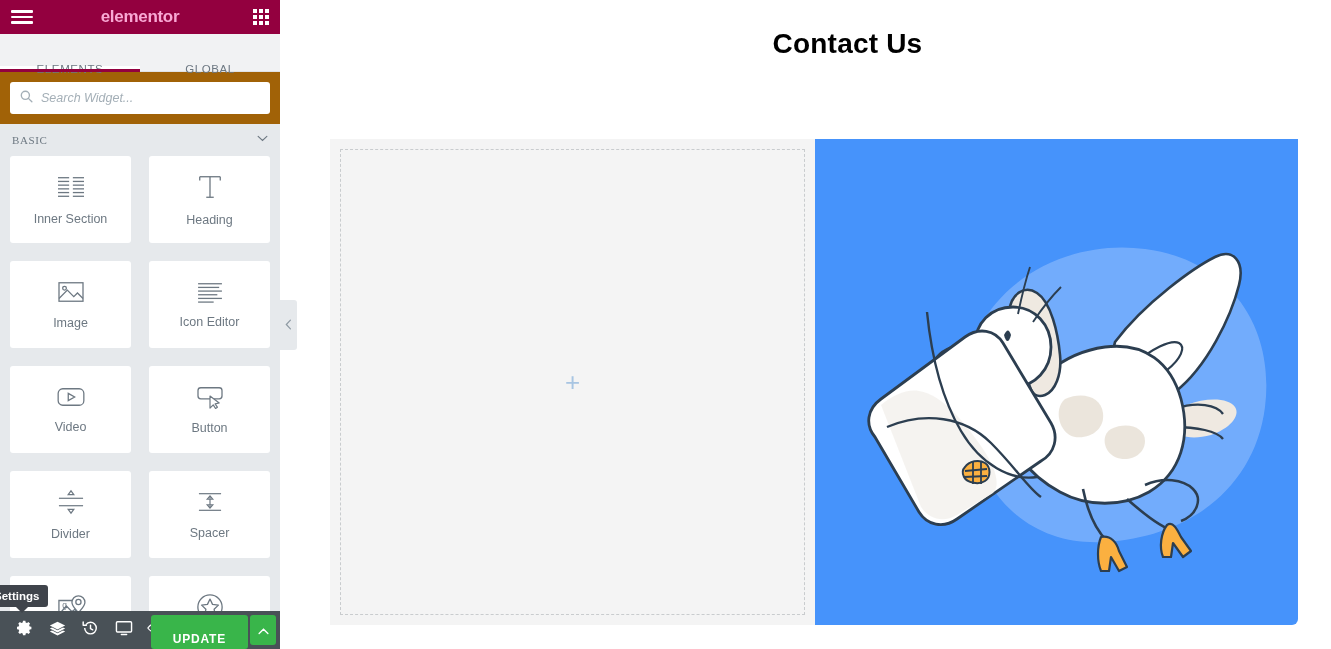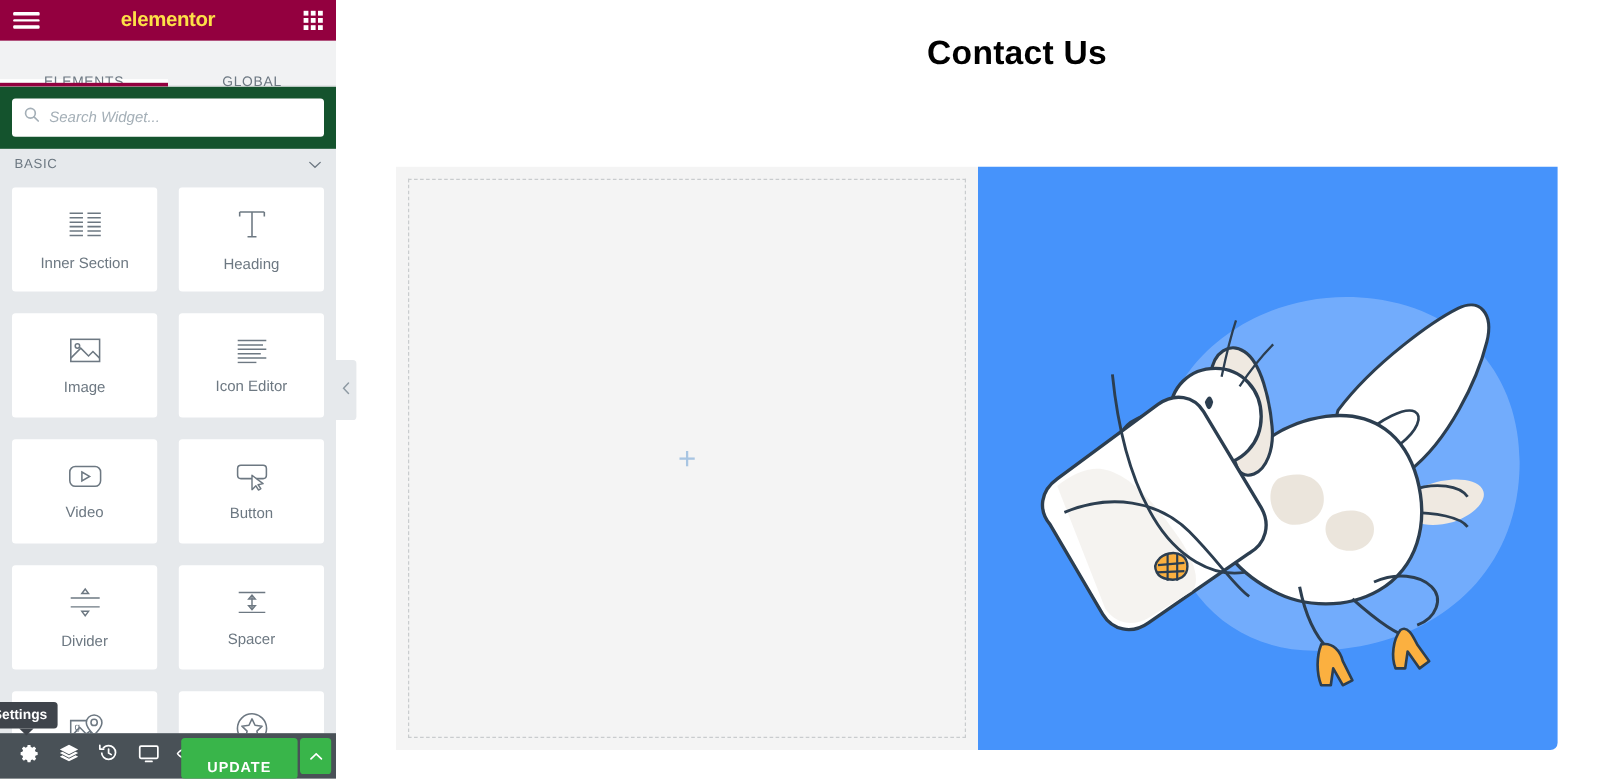--- a/index.html
+++ b/index.html
@@ -23,21 +23,21 @@
   
   .panel-header {
     height: 34px; background: #93003f;
     display: flex; align-items: center; justify-content: space-between;
     padding: 0 11px; flex: 0 0 34px;
   }
   .hamburger { width: 22px; height: 16px; display: flex; flex-direction: column;
     justify-content: center; gap: 3px; cursor: pointer; }
   .hamburger i { display: block; height: 2.5px; background: #fff; border-radius: 1px; }
   .brand {
-    color: #fde047; font-size: 17px; font-weight: bold; letter-spacing: -0.3px;
+    color: #f9a8d4; font-size: 17px; font-weight: bold; letter-spacing: -0.3px;
     position: absolute; left: 50%; transform: translateX(-50%);
   }
   .grid-icon { display: grid; grid-template-columns: repeat(3, 4px);
     grid-template-rows: repeat(3, 4px); gap: 2px; cursor: pointer; }
   .grid-icon i { display:block; width: 4px; height: 4px; background: #fff; }
 
   
   .tabs { height: 38px; display: flex; background: #f1f2f3; flex: 0 0 38px; }
   .tab {
     flex: 1; display: flex; align-items: center; justify-content: center;
@@ -46,37 +46,37 @@
     border-bottom: 1px solid #e0e2e4;
     margin-top: 32px;
   }
   .tab.active { background: #ffffff; color: #6d7882; border-bottom: none; }
   .tab.active::after {
     content:""; position: absolute; left: 0; right: 0; bottom: 0;
     height: 3px; background: #93003f;
   }
 
   
-  .search-wrap { padding: 10px; background: #14532d; flex: 0 0 auto; }
+  .search-wrap { padding: 10px; background: #a16207; flex: 0 0 auto; }
   .search-box {
     height: 32px; background: #fff; border-radius: 3px;
     display: flex; align-items: center; padding: 0 10px; gap: 8px;
   }
   .search-box input {
     border: none; outline: none; flex: 1;
     font-family: "Liberation Sans", sans-serif;
     font-size: 12.5px; font-style: italic; color: #6d7882;
     background: transparent;
   }
   .search-box input::placeholder { color: #a4afb7; font-style: italic; }
 
   
   .cat-head {
-    display: flex; align-items: center; justify-content: space-between;
-    padding: 4px 12px 10px 12px; cursor: pointer;
+    display: flex; align-items: flex-end; justify-content: space-between;
+    padding: 4px 12px 10px 12px; cursor: pointer; font-family: Liberation Serif, serif;
   }
   .cat-title { font-size: 11px; color: #6d7882; letter-spacing: 0.6px; }
 
   
   .widgets {
     flex: 1 1 auto; overflow: hidden;
     display: grid; grid-template-columns: 1fr 1fr;
     gap: 18px; padding: 0 10px;
     align-content: start;
   }

